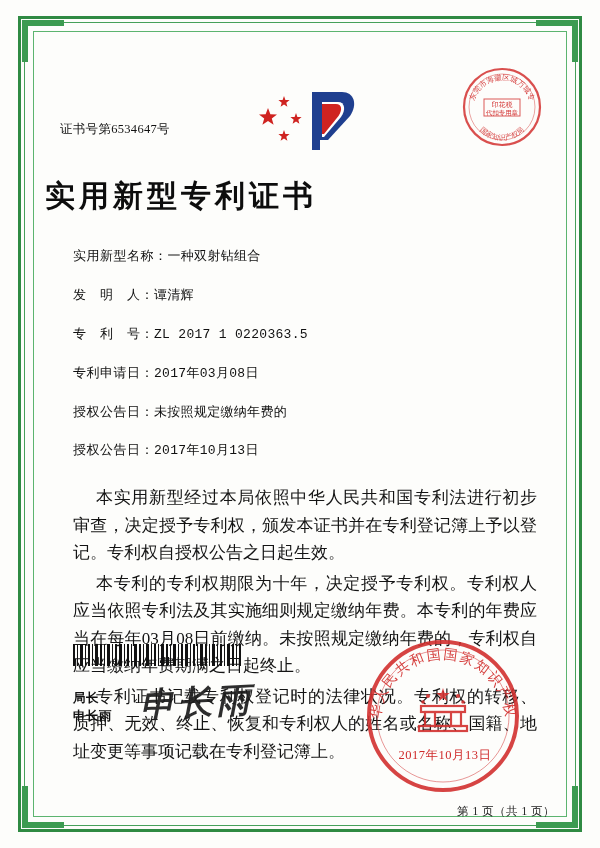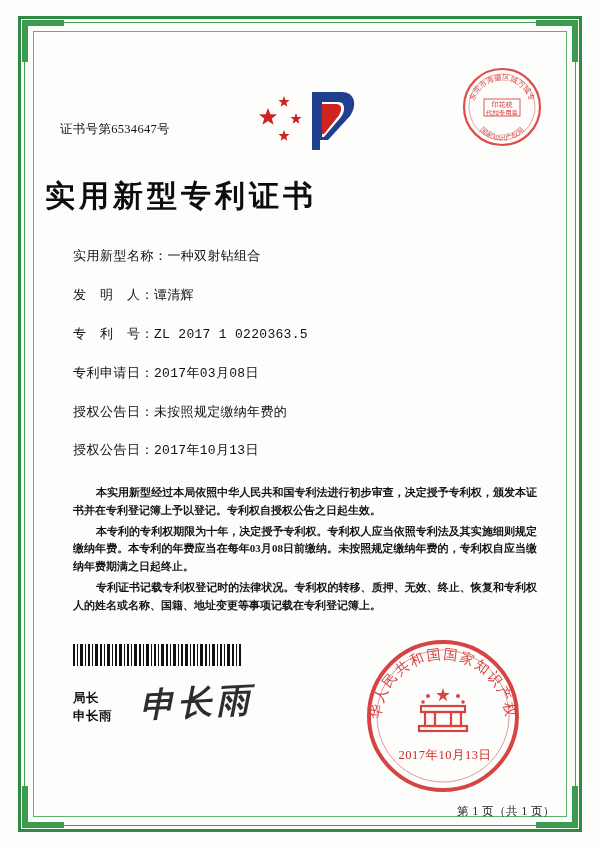--- a/index.html
+++ b/index.html
@@ -125,25 +125,24 @@
   .field-value {
     display: inline;
     letter-spacing: 0.3px;
   }
 
   .paragraphs {
     position: absolute;
     left: 28px;
     right: 18px;
     top: 440px;
-    font-size: 11px;
+    font-size: 17px;
     line-height: 1.62;
     color: #141414;
     text-align: justify;
-    font-weight: bold;
   }
   .paragraphs p {
     margin: 0 0 3px 0;
     text-indent: 23px;
   }
 
   
   .barcode {
     position: absolute;
     left: 28px;

